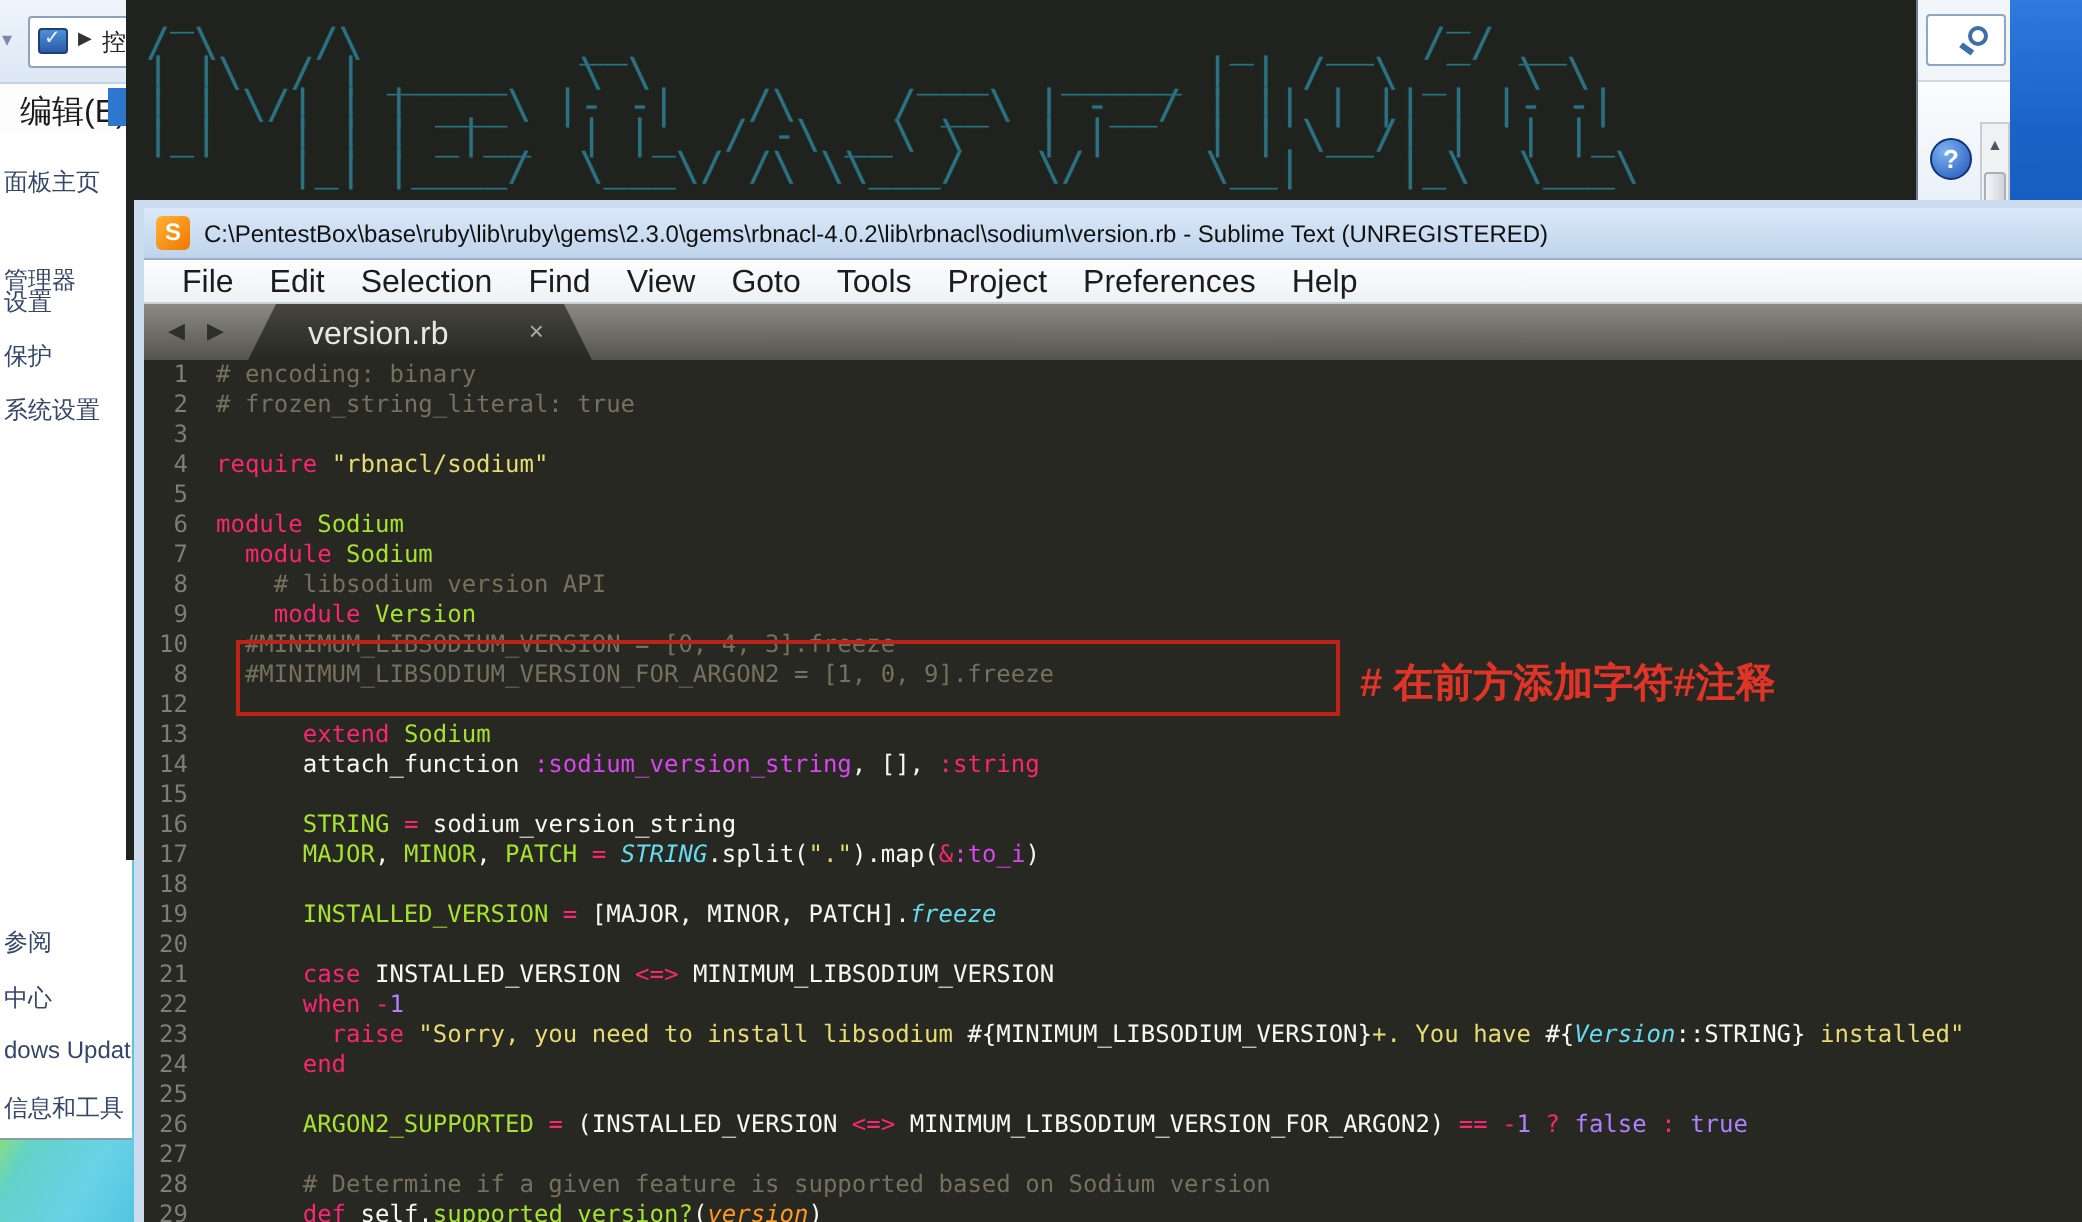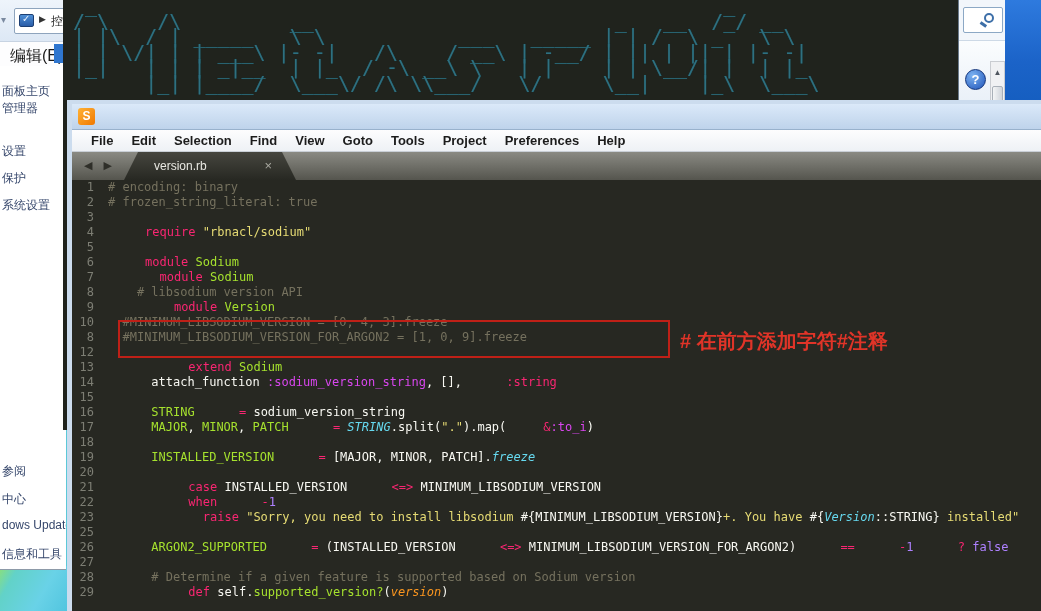--- a/index.html
+++ b/index.html
@@ -56,36 +56,36 @@
   #sublime { position:absolute; left:67px; top:100px; width:974px; height:511px;
     border-left:5px solid #ccdcee; border-top:4px solid #ccdcee; background:#272822; }
   #titlebar { position:absolute; left:0; top:0; width:969px; height:26px;
     background:linear-gradient(#dbe9f9,#bed3eb); border-bottom:1px solid #98b1cc; }
   #st-logo { position:absolute; left:6px; top:4px; width:17px; height:17px; border-radius:3px;
     background:linear-gradient(135deg,#ffb236,#f07800); color:#fff; font-weight:bold; font-size:12px;
     text-align:center; line-height:17px; }
   #st-title { position:absolute; left:30px; top:6px; font-size:12px; color:#111; white-space:nowrap; }
   #menubar { position:absolute; left:0; top:26px; width:969px; height:22px;
     background:linear-gradient(#fdfdfe,#eef1f5); border-bottom:1px solid #c9cfd6; padding-left:10px; }
-  .menu-item { display:inline-block; padding:3px 9px 0 9px; font-size:13px; color:#1c1c1c;font-weight:bold; }
+  .menu-item { display:inline-block; padding:3px 9px 0 9px; font-size:16px; color:#1c1c1c; }
   #tabbar { position:absolute; left:0; top:48px; width:969px; height:28px;
     background:linear-gradient(#8a8a83,#55554e); }
   .nav-arrows { position:absolute; left:12px; top:7px; color:#2f2f29; font-size:11px; letter-spacing:4px; }
   #tab { position:absolute; left:52px; top:0; width:172px; height:28px;
     background:linear-gradient(#46463f,#272822);
     clip-path:polygon(14px 0, calc(100% - 14px) 0, 100% 100%, 0 100%); }
-  #tab-label { position:absolute; left:30px; top:7px; font-size:12px; color:#e8e8e2; }
+  #tab-label { position:absolute; left:30px; top:7px; font-size:16px; color:#e8e8e2; }
   #tab-close { position:absolute; right:24px; top:6px; font-size:13px; color:#a8a8a0; }
 
   
   #codearea { position:absolute; left:0; top:76px; width:969px; height:435px; background:#272822; overflow:hidden;
     font-family:"DejaVu Sans Mono", monospace; font-size:12px; }
   .row { position:relative; height:15px; line-height:15px; white-space:pre; }
   .ln { display:inline-block; width:36px; text-align:right; color:#7d7e74; padding-right:14px; }
-  .c-com { color:#75715e; } .c-kw { color:#f92672;margin-left:37px; } .c-grn { color:#a6e22e; }
+  .c-com { color:#75715e; } .c-kw { color:#f92672; } .c-grn { color:#a6e22e; }
   .c-str { color:#e6db74; } .c-num { color:#ae81ff; } .c-sym { color:#d946ef; }
   .c-cyi { color:#66d9ef; font-style:italic; } .c-pl { color:#f8f8f2; }
   .c-prm { color:#fd971f; font-style:italic; }
 
   
   #redbox { position:absolute; left:118px; top:320px; width:552px; height:38px;
     border:2px solid #bf2017; z-index:30; }
   #redlabel { position:absolute; left:680px; top:328px; z-index:30; font-size:20px; font-weight:bold;
     color:#e03428; white-space:nowrap; }
 </style>
@@ -104,21 +104,21 @@
         <span class="addr-arrow">▶</span>
         <span class="addr-frag">控</span>
       </span>
     </div>
     <div id="cp-menubar">
       <span id="cp-edit">编辑(E)</span>
       <span id="cp-menublue"></span>
     </div>
     <div id="cp-links">
         <div class="cp-link" style="top: 83px;">面板主页</div>
-        <div class="cp-link" style="top: 100px;">管理器</div>
+        <div class="cp-link" style="top: 132px;">管理器</div>
         <div class="cp-link" style="top: 143px;">设置</div>
         <div class="cp-link" style="top: 170px;">保护</div>
         <div class="cp-link" style="top: 197px;">系统设置</div>
         <div class="cp-link" style="top: 463px;">参阅</div>
         <div class="cp-link" style="top: 491px;">中心</div>
         <div class="cp-link" style="top: 518px;">dows Update</div>
         <div class="cp-link" style="top: 546px;">信息和工具</div>
       </div>
   </div>
 
@@ -141,20 +141,21 @@
         <span class="arr">▲</span>
         <span class="thumb"></span>
       </div>
     </div>
   </div>
   <div id="bluestrip"></div>
 
   <div id="sublime">
     <div id="titlebar">
       <span id="st-logo">S</span>
+      <span id="st-title">C:\PentestBox\base\ruby\lib\ruby\gems\2.3.0\gems\rbnacl-4.0.2\lib\rbnacl\sodium\version.rb - Sublime Text (UNREGISTERED)</span>
     </div>
     <div id="menubar"><span class="menu-item">File</span><span class="menu-item">Edit</span><span class="menu-item">Selection</span><span class="menu-item">Find</span><span class="menu-item">View</span><span class="menu-item">Goto</span><span class="menu-item">Tools</span><span class="menu-item">Project</span><span class="menu-item">Preferences</span><span class="menu-item">Help</span></div>
     <div id="tabbar">
       <span class="nav-arrows">◀ ▶</span>
       <div id="tab">
         <span id="tab-label">version.rb</span>
         <span id="tab-close">×</span>
       </div>
     </div>
     <div id="codearea">
@@ -174,20 +175,21 @@
         <div class="row"><span class="ln">14</span><span class="c-pl">      attach_function </span><span class="c-sym">:sodium_version_string</span><span class="c-pl">, [], </span><span class="c-kw">:string</span></div>
         <div class="row"><span class="ln">15</span></div>
         <div class="row"><span class="ln">16</span><span class="c-pl">      </span><span class="c-grn">STRING</span><span class="c-pl"> </span><span class="c-kw">=</span><span class="c-pl"> sodium_version_string</span></div>
         <div class="row"><span class="ln">17</span><span class="c-pl">      </span><span class="c-grn">MAJOR</span><span class="c-pl">, </span><span class="c-grn">MINOR</span><span class="c-pl">, </span><span class="c-grn">PATCH</span><span class="c-pl"> </span><span class="c-kw">=</span><span class="c-pl"> </span><span class="c-cyi">STRING</span><span class="c-pl">.split(</span><span class="c-str">"."</span><span class="c-pl">).map(</span><span class="c-kw">&amp;</span><span class="c-sym">:to_i</span><span class="c-pl">)</span></div>
         <div class="row"><span class="ln">18</span></div>
         <div class="row"><span class="ln">19</span><span class="c-pl">      </span><span class="c-grn">INSTALLED_VERSION</span><span class="c-pl"> </span><span class="c-kw">=</span><span class="c-pl"> [MAJOR, MINOR, PATCH].</span><span class="c-cyi">freeze</span></div>
         <div class="row"><span class="ln">20</span></div>
         <div class="row"><span class="ln">21</span><span class="c-pl">      </span><span class="c-kw">case</span><span class="c-pl"> INSTALLED_VERSION </span><span class="c-kw">&lt;=&gt;</span><span class="c-pl"> MINIMUM_LIBSODIUM_VERSION</span></div>
         <div class="row"><span class="ln">22</span><span class="c-pl">      </span><span class="c-kw">when</span><span class="c-pl"> </span><span class="c-kw">-</span><span class="c-num">1</span></div>
         <div class="row"><span class="ln">23</span><span class="c-pl">        </span><span class="c-kw">raise</span><span class="c-pl"> </span><span class="c-str">"Sorry, you need to install libsodium </span><span class="c-pl">#{MINIMUM_LIBSODIUM_VERSION}</span><span class="c-str">+. You have </span><span class="c-pl">#{</span><span class="c-cyi">Version</span><span class="c-pl">::STRING}</span><span class="c-str"> installed"</span></div>
+        <div class="row"><span class="ln">24</span><span class="c-pl">      </span><span class="c-kw">end</span></div>
         <div class="row"><span class="ln">25</span></div>
         <div class="row"><span class="ln">26</span><span class="c-pl">      </span><span class="c-grn">ARGON2_SUPPORTED</span><span class="c-pl"> </span><span class="c-kw">=</span><span class="c-pl"> (INSTALLED_VERSION </span><span class="c-kw">&lt;=&gt;</span><span class="c-pl"> MINIMUM_LIBSODIUM_VERSION_FOR_ARGON2) </span><span class="c-kw">==</span><span class="c-pl"> </span><span class="c-kw">-</span><span class="c-num">1</span><span class="c-pl"> </span><span class="c-kw">?</span><span class="c-pl"> </span><span class="c-num">false</span><span class="c-pl"> </span><span class="c-kw">:</span><span class="c-pl"> </span><span class="c-num">true</span></div>
         <div class="row"><span class="ln">27</span></div>
         <div class="row"><span class="ln">28</span><span class="c-pl">      </span><span class="c-com"># Determine if a given feature is supported based on Sodium version</span></div>
         <div class="row"><span class="ln">29</span><span class="c-pl">      </span><span class="c-kw">def</span><span class="c-pl"> self.</span><span class="c-grn">supported_version?</span><span class="c-pl">(</span><span class="c-prm">version</span><span class="c-pl">)</span></div>
       </div>
   </div>
 
   <div id="redbox"></div>
   <div id="redlabel"># 在前方添加字符#注释</div>

